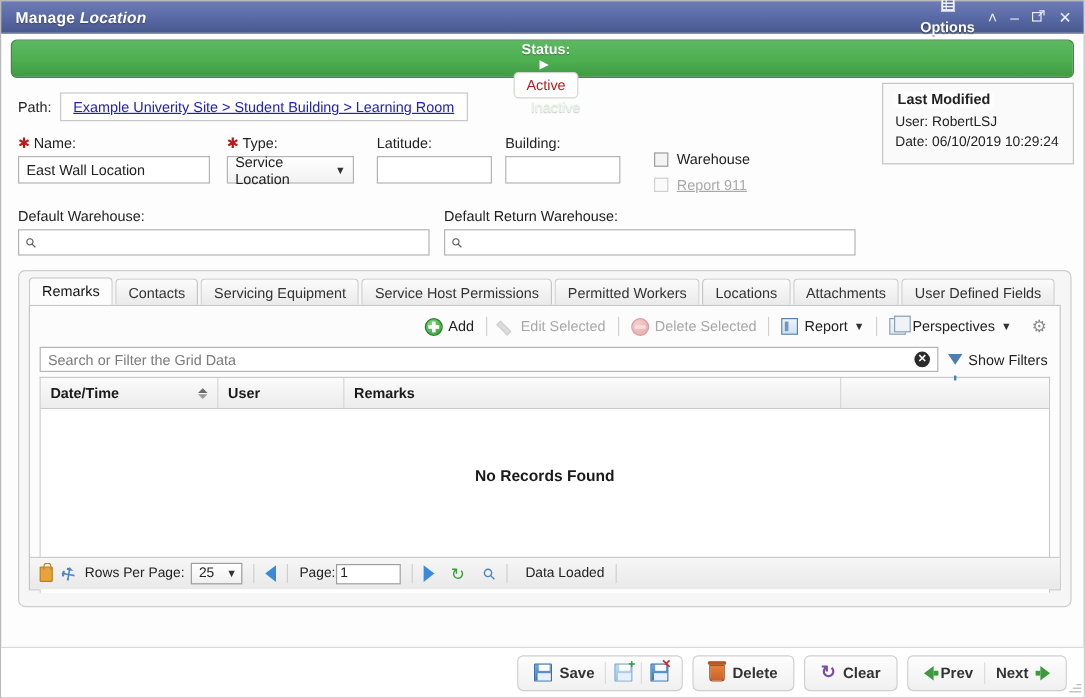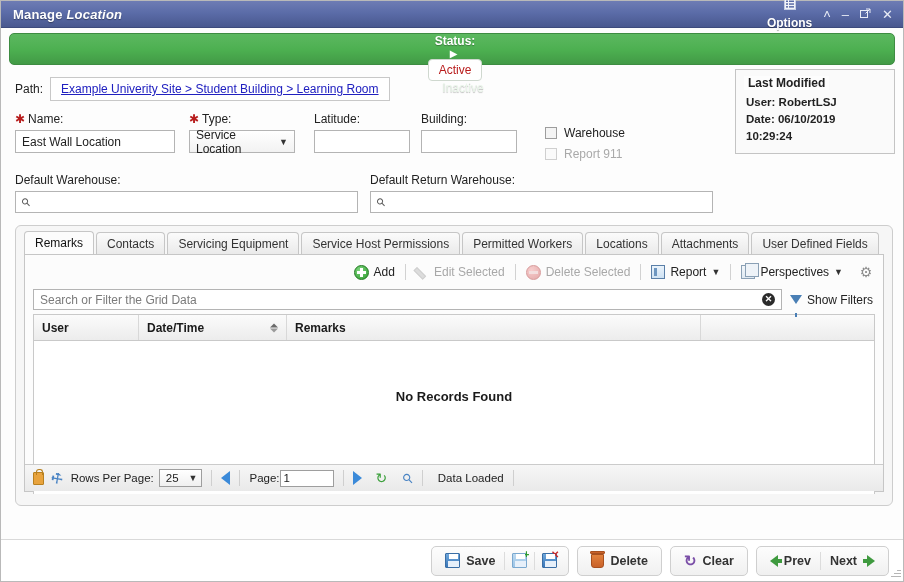--- a/index.html
+++ b/index.html
@@ -84,33 +84,33 @@
   .sel{
     border:1px solid #b4b4b4;background:linear-gradient(to bottom,#ffffff,#f2f2f2);
     height:23px;box-sizing:border-box;font-size:12px;padding:0 6px;
     display:flex;align-items:center;justify-content:space-between;gap:8px;color:#222;
   }
   .sel .car{font-size:9px;color:#333;}
 
   .chk-col{margin-left:28px;margin-top:14px;display:flex;flex-direction:column;gap:7px;}
   .chk-row{display:flex;align-items:center;gap:7px;font-size:12px;}
   .chk-box{width:12px;height:12px;border:1px solid #9d9d9d;background:#f4f4f4;box-sizing:border-box;}
-  .chk-row.disabled{color:#a9a9a9;}
+  .chk-row.disabled{color:#a9a9a9;text-decoration:underline;}
   .chk-row.disabled .chk-box{border-color:#cfcfcf;background:#fafafa;}
 
   .lastmod{
     position:absolute;right:8px;top:4px;
     border:1px solid #c4c4c4;background:#fafafa;
     width:160px;padding:6px 10px 8px 10px;box-sizing:border-box;
   }
   .lastmod-title{
     font-weight:bold;font-size:12px;color:#222;
     margin:-14px 0 4px -2px;background:#fdfdfd;display:inline-block;padding:0 4px;
   }
-  .lastmod-line{font-size:11.5px;color:#222;line-height:17px;font-weight:bold;}
+  .lastmod-line{font-size:11.5px;color:#222;line-height:17px;}
 
   .wh-row{display:flex;gap:12px;margin-top:12px;padding-right:182px;text-align:center;}
   .wh-col{display:flex;flex-direction:column;}
   .wh-col .fld-lbl{margin-bottom:4px;}
   .search-inp{
     border:1px solid #b4b4b4;background:#fff;height:22px;box-sizing:border-box;
     display:flex;align-items:center;padding:0 6px;gap:5px;font-size:12px;
   }
   .mag{color:#5a5a5a;font-size:11px;transform:rotate(-45deg);display:inline-block;}
 
@@ -437,29 +437,29 @@
           <span class="clr">✕</span>
         </div>
         <div class="showf">
           <span class="funnel"></span>
           <span>Show Filters</span>
         </div>
       </div>
 
       <div class="grid">
         <div class="ghead">
-          <div class="gh c2">
-            <span>User</span>
-          </div>
           <div class="gh c1">
             <span>Date/Time</span>
             <span class="sortarr">
                 <i class="up"></i>
                 <i class="dn"></i>
               </span>
+          </div>
+          <div class="gh c2">
+            <span>User</span>
           </div>
           <div class="gh c3">
             <span>Remarks</span>
           </div>
           <div class="gh pad"></div>
         </div>
         <div class="gbody">
           <div class="norec">No Records Found</div>
         </div>
       </div>

